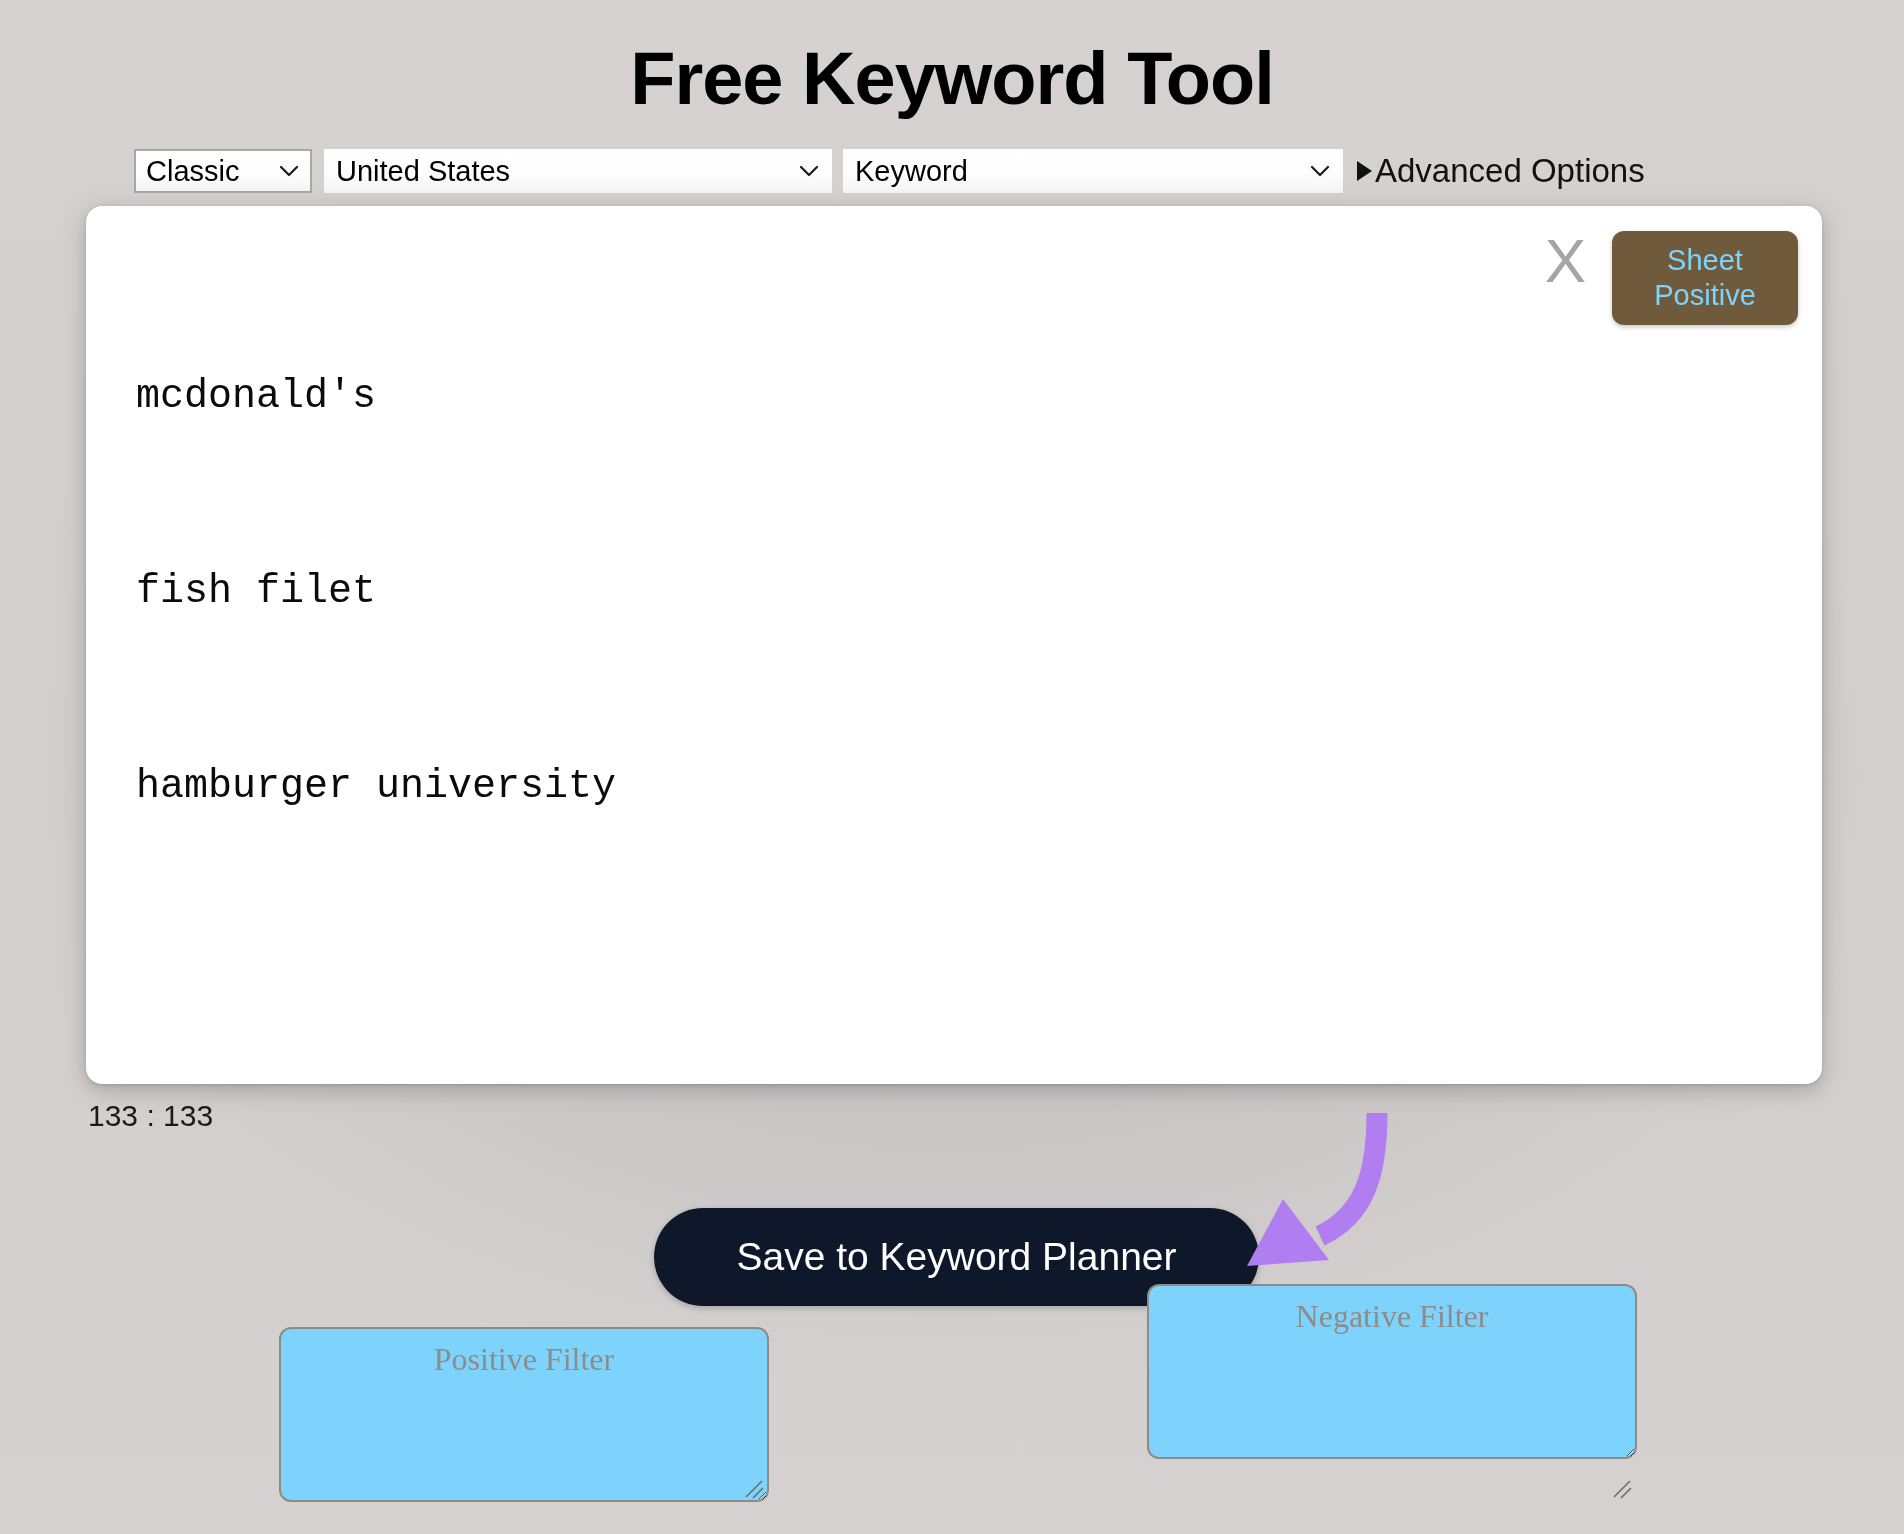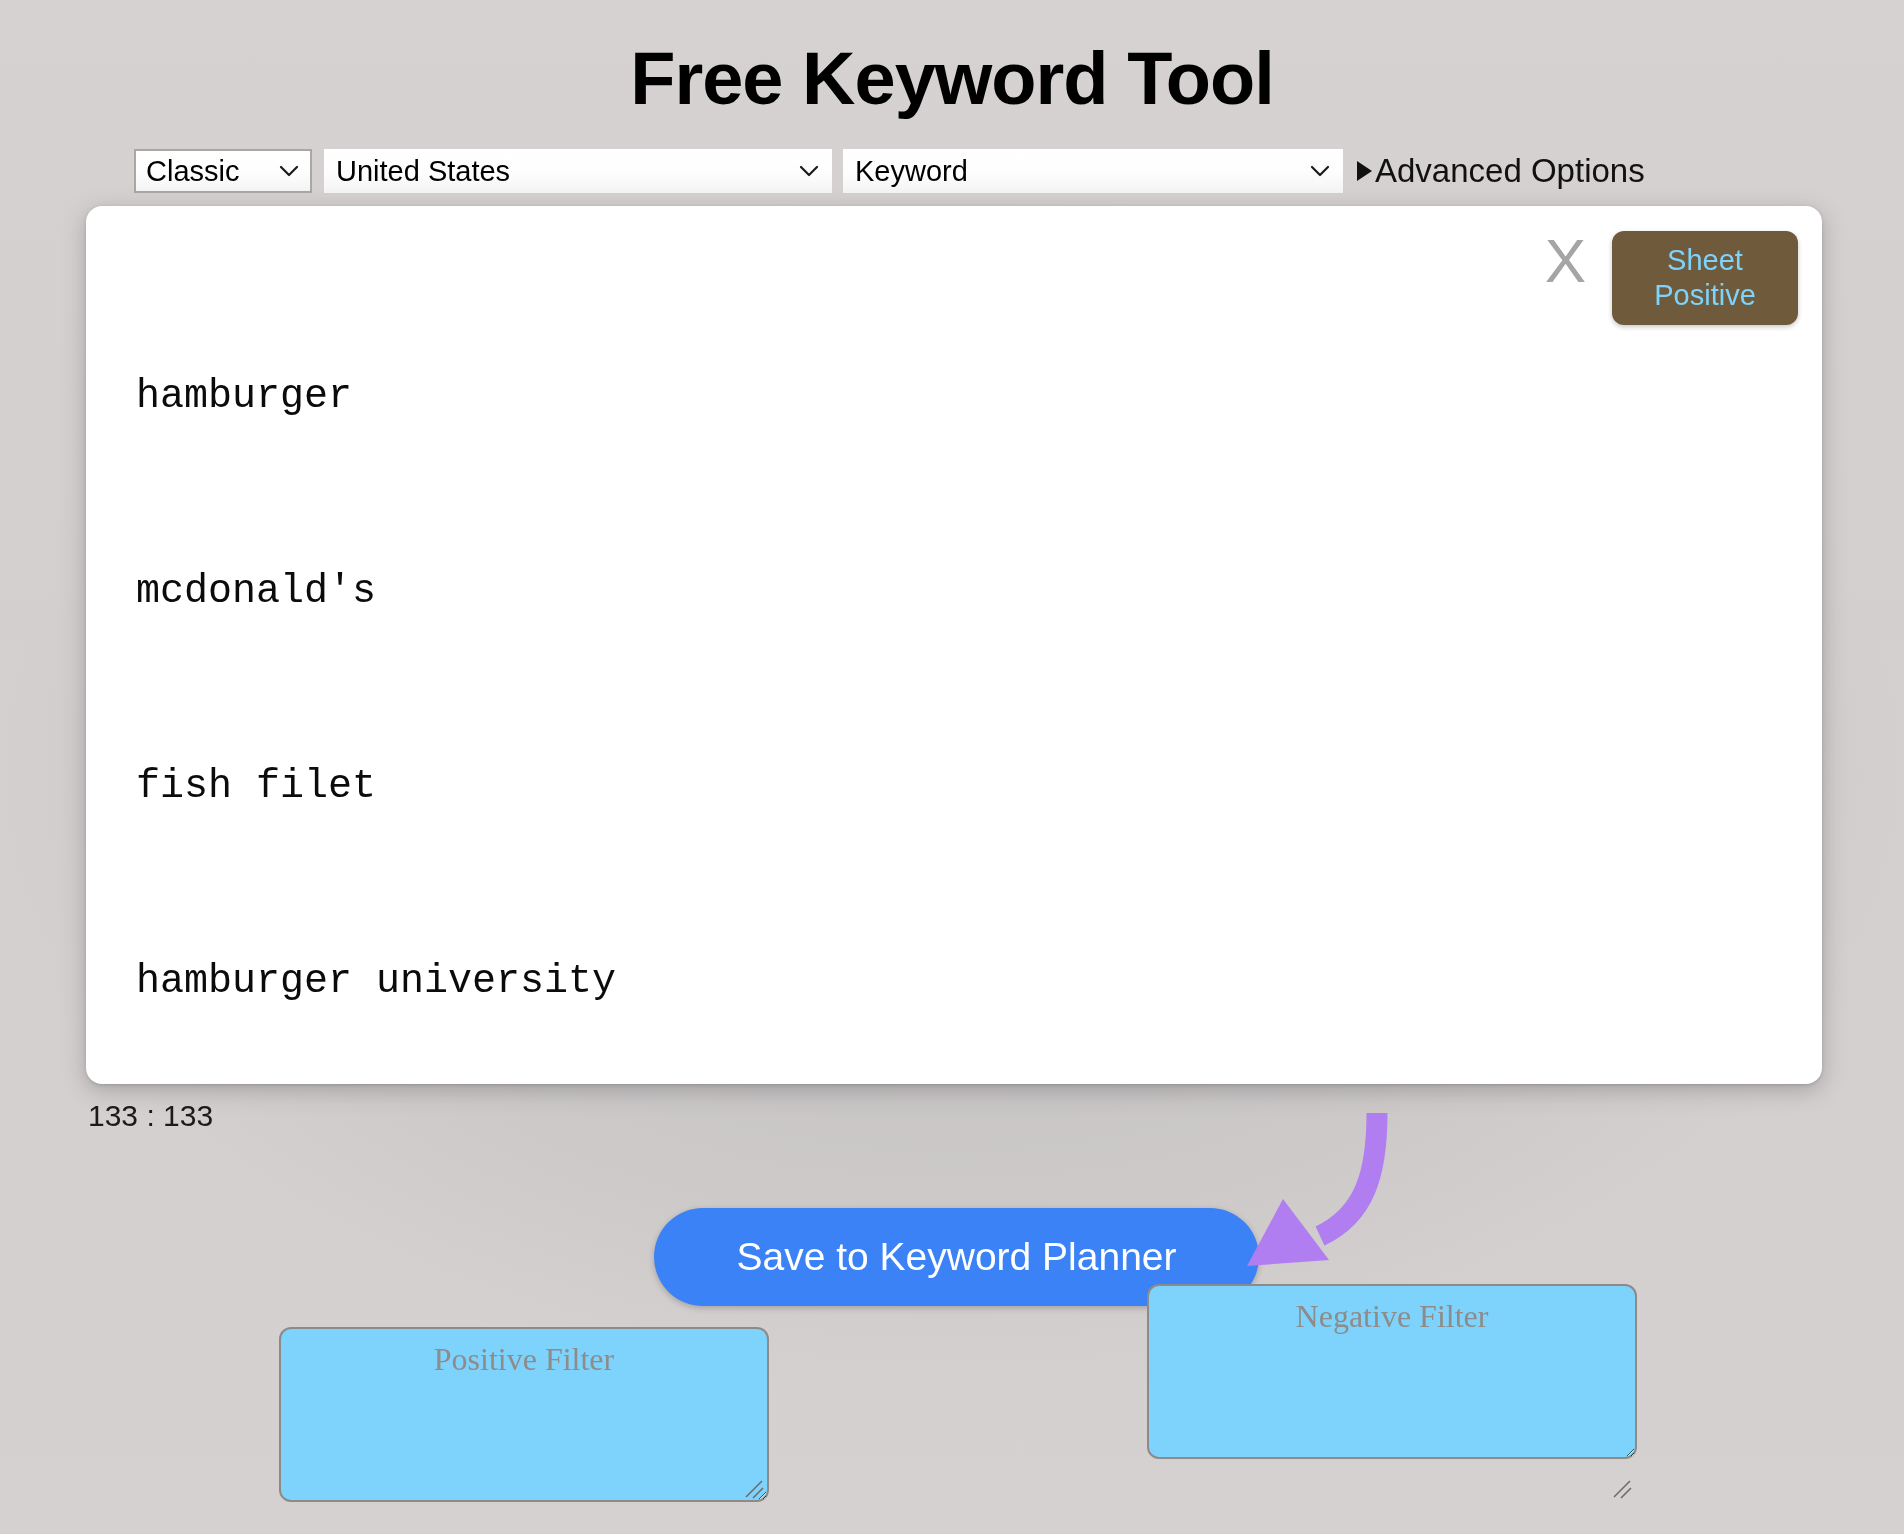--- a/index.html
+++ b/index.html
@@ -197,21 +197,21 @@
     color: #1a1a1a;
   }
 
   
   #save-button {
     position: absolute;
     left: 654px;
     top: 1180px;
     width: 605px;
     height: 98px;
-    background: #3b82f6;
+    background: #0f172a;
     color: #ffffff;
     border: none;
     border-radius: 49px;
     font-family: "Liberation Sans", sans-serif;
     font-size: 39px;
     cursor: pointer;
     box-shadow: 0 2px 6px rgba(0,0,0,0.22);
   }
 
   
@@ -299,21 +299,20 @@
     <span id="advanced-options">
       <span id="adv-triangle"></span>
       <span>Advanced Options</span>
     </span>
 
   </div>
 
   <div id="keyword-card">
 
     <div id="keyword-list">
-      <span class="kw-line">hamburger</span>
       <span class="kw-line">mcdonald's</span>
       <span class="kw-line">fish filet</span>
       <span class="kw-line">hamburger university</span>
       
       
       
       
       
       
       

